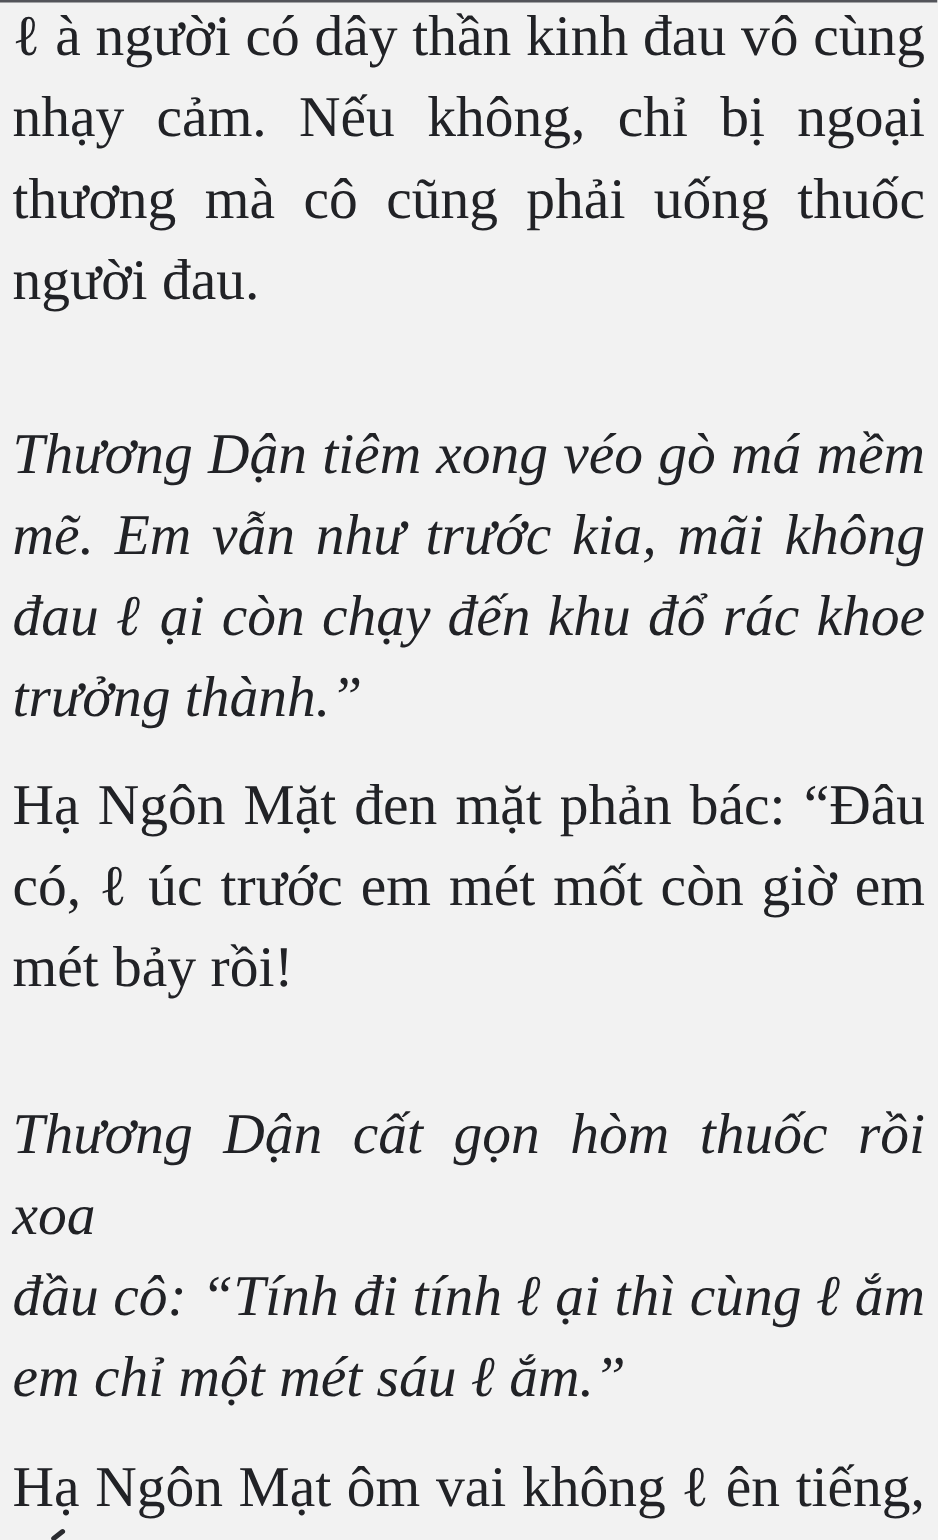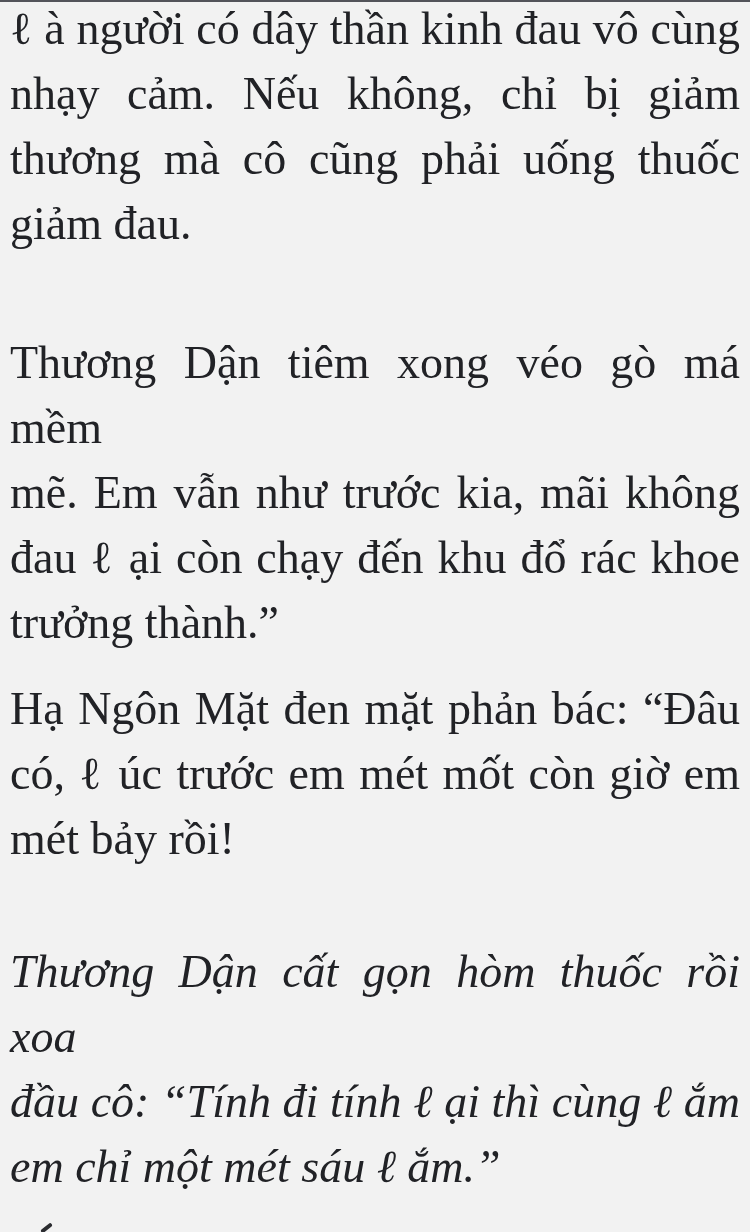--- a/index.html
+++ b/index.html
@@ -37,21 +37,21 @@
     padding: 0 10px;
     margin-top: -4px;
     font-size: 46px;
     line-height: 65px;
     letter-spacing: 0px;
   }
   .page-text p {
     margin: 0;
     padding: 0;
   }
-  .gap-a { margin-top: 74px !important; }
+  .gap-a { margin-top: 74px !important; font-style: italic; }
   .gap-b { margin-top: 21px !important; }
   .gap-c { margin-top: 68px !important; font-style: italic; }
   .gap-d { margin-top: 23px !important; }
   .line {
     display: block;
     text-align: justify;
     text-align-last: justify;
     -moz-text-align-last: justify;
     white-space: normal;
   }
@@ -75,23 +75,23 @@
 <body>
 
 <div class="reader-page">
 
   <div class="prev-content-hairline"></div>
 
   <div class="page-text">
 
     <p>
       <span class="line">ℓ à người có dây thần kinh đau vô cùng</span>
-      <span class="line">nhạy cảm. Nếu không, chỉ bị giảm</span>
+      <span class="line">nhạy cảm. Nếu không, chỉ bị ngoại</span>
       <span class="line">thương mà cô cũng phải uống thuốc</span>
-      <span class="line para-end">giảm đau.</span>
+      <span class="line para-end">người đau.</span>
     </p>
 
     <p class="gap-a">
       <span class="line">Thương Dận tiêm xong véo gò má mềm</span>
       <span class="line">mẽ. Em vẫn như trước kia, mãi không</span>
       <span class="line">đau ℓ ại còn chạy đến khu đổ rác khoe</span>
       <span class="line para-end">trưởng thành.”</span>
     </p>
 
     <p class="gap-b">

